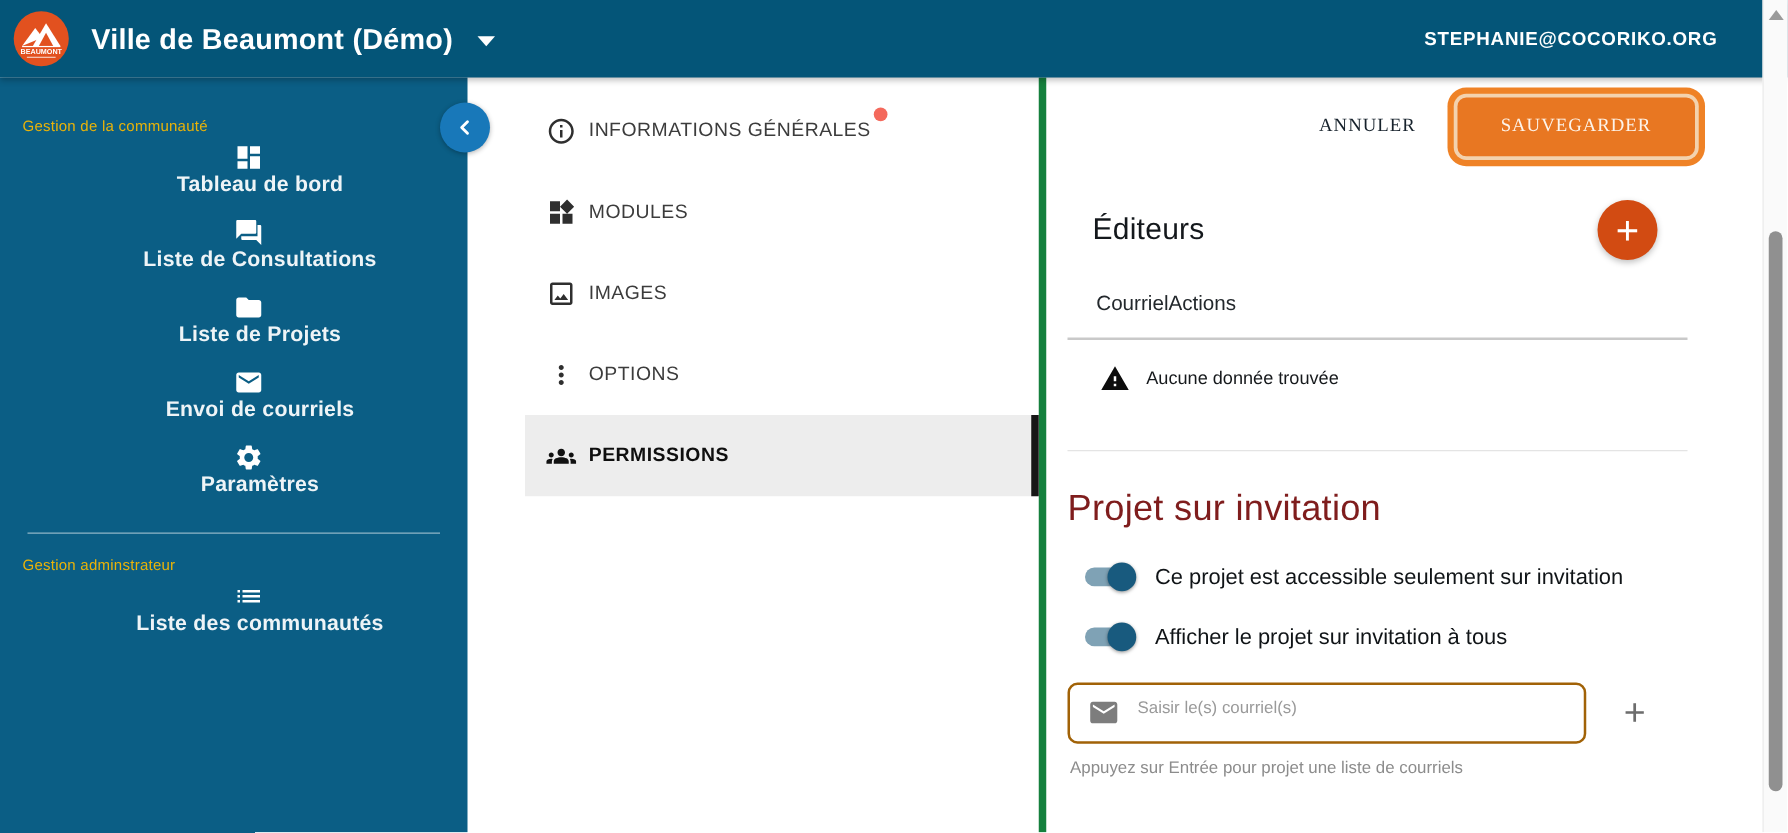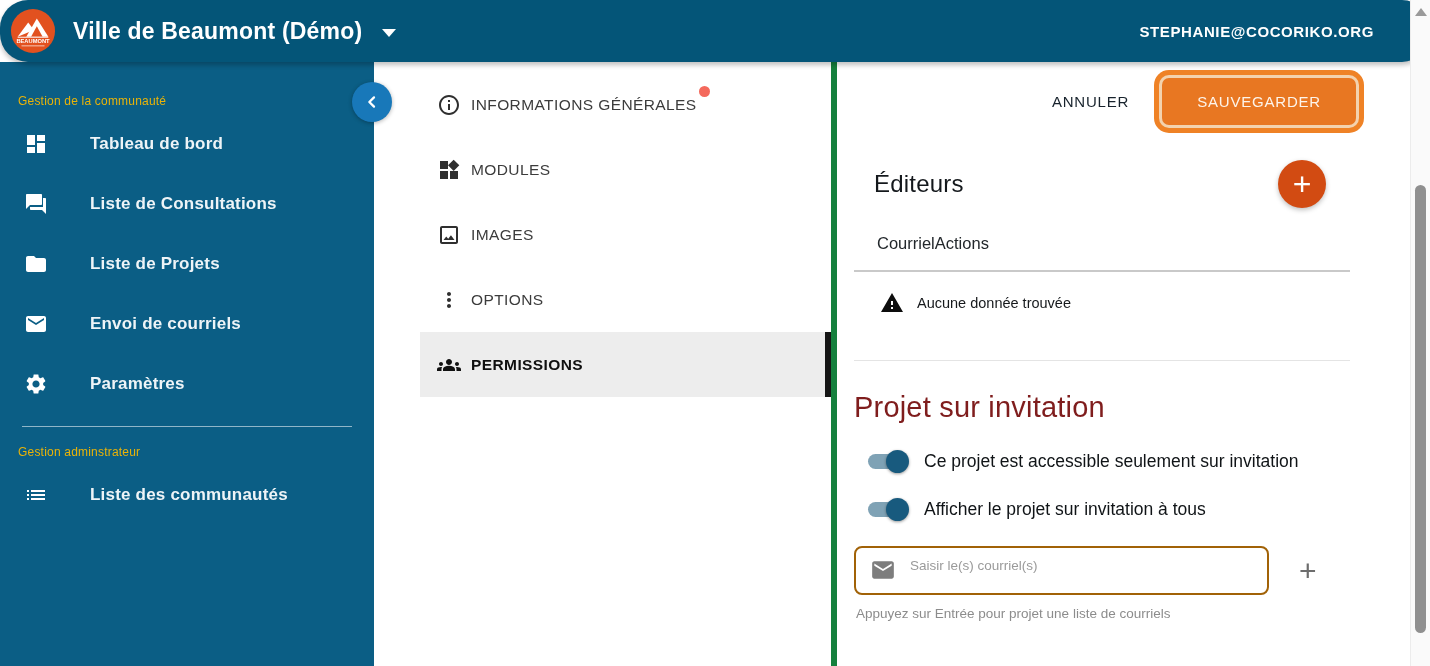--- a/index.html
+++ b/index.html
@@ -6,35 +6,34 @@
   html,body { width:1430px; height:666px; }
   body { font-family:"Liberation Sans", sans-serif; background:#fff; overflow:hidden; }
   .app { position:relative; width:1430px; height:666px; overflow:hidden; background:#fff; }
 
   
   .header {
     position:absolute; left:0; top:0; width:1430px; height:62px;
     background:#045578; display:flex; align-items:center;
     padding:0 54px 0 10px; z-index:30;
     box-shadow:0 3px 5px rgba(0,0,0,.25);
-    border-radius:28px;
   }
   .logo { width:46px; height:46px; flex:0 0 auto; }
   .app-title { color:#ffffff; font-size:23px; font-weight:700; margin-left:17px; letter-spacing:.2px; }
   .title-caret { width:0; height:0; border-left:7px solid transparent; border-right:7px solid transparent; border-top:8px solid #ffffff; margin-left:20px; margin-top:4px; }
   .header-spacer { flex:1; }
   .user-email { color:#ffffff; font-size:15px; font-weight:600; letter-spacing:.6px; margin-right:2px; }
 
   
   .sidebar {
     position:absolute; left:0; top:62px; width:374px; height:604px;
     background:#0b5e85; color:#fff; padding-top:14px; z-index:10;
   }
   .side-section-label { color:#eab308; font-size:12px; padding:18px 0 6px 18px; letter-spacing:.2px; }
-  .side-item { display:flex; align-items:center; height:60px; cursor:pointer; }
+  .side-item { display:flex; align-items:center; height:60px; cursor:pointer;flex-direction:column; }
   .side-item .s-icon { width:24px; height:24px; margin-left:24px; flex:0 0 auto; }
   .side-item .s-label { margin-left:42px; font-size:17px; font-weight:600; color:#eef4f7; letter-spacing:.2px; }
   .side-divider { border-top:1px solid rgba(255,255,255,.55); margin:12px 22px 0 22px; }
 
   
   .collapse-btn {
     position:absolute; left:352px; top:82px; width:40px; height:40px; border-radius:50%;
     background:#1878b9; z-index:40; display:flex; align-items:center; justify-content:center;
     box-shadow:0 1px 4px rgba(0,0,0,.3); cursor:pointer;
   }
@@ -50,21 +49,21 @@
   .tab-item .t-label { margin-left:10px; font-size:15.5px; color:#3c3c3c; letter-spacing:.4px; }
   .tab-item.selected { background:#ededed; border-right:6px solid #161616; }
   .tab-item.selected .t-label { font-weight:700; color:#0f0f0f; }
   .notif-dot { width:11px; height:11px; border-radius:50%; background:#f4695c; position:relative; top:-13px; left:2px; flex:0 0 auto; }
 
   
   .content-panel {
     position:absolute; left:838px; top:62px; width:572px; height:604px;
     background:#ffffff; z-index:5; padding:0 0 0 16px;
   }
-  .actions-row { display:flex; align-items:center; justify-content:flex-end; padding-right:54px; margin-top:10px; height:58px; }
+  .actions-row { display:flex; align-items:center; justify-content:flex-end; padding-right:54px; margin-top:10px; height:58px;font-family:Liberation Serif, serif; }
   .cancel-btn { font-size:15px; letter-spacing:.8px; color:#17222c; font-weight:500; background:none; border:none; cursor:pointer; font-family:inherit; }
   .save-btn {
     margin-left:33px; background:#e87722; color:#fdf4ea; border:none; cursor:pointer;
     font-family:inherit; font-size:15px; letter-spacing:.8px; font-weight:500;
     padding:15px 35px; border-radius:7px;
     box-shadow:0 0 0 3px #f3d2ae, 0 0 0 8px #ef8226;
   }
   .content-inner { padding-right:60px; }
 
   .section-head { display:flex; align-items:center; justify-content:space-between; margin-top:30px; }

